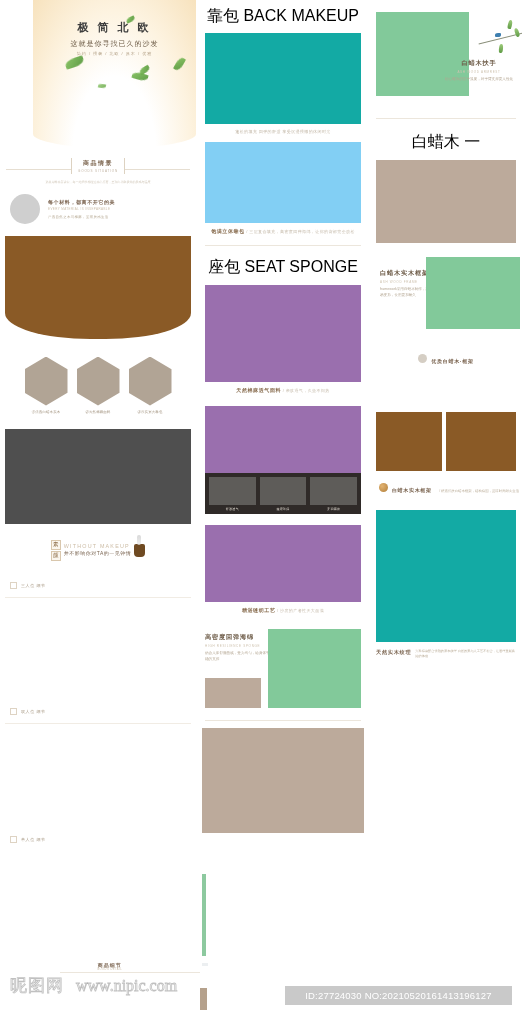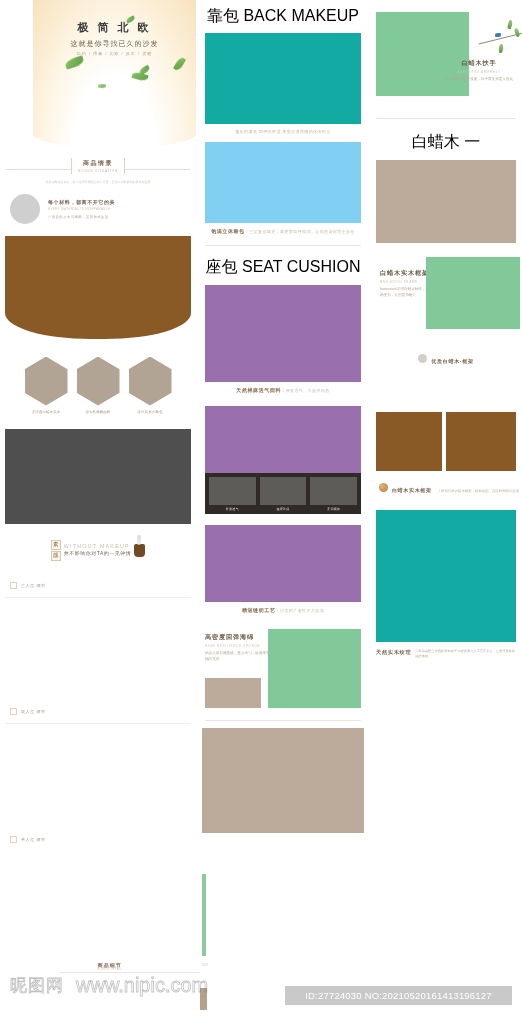--- a/index.html
+++ b/index.html
@@ -173,21 +173,21 @@
   .vbar2 { position:absolute; left:202px; top:963px; width:6px; height:3px; background:#eceff1; }
   .bbrown { position:absolute; left:200px; top:988px; width:7px; height:22px; background:#b5a18c; }
 
   
   .wm {
     position:absolute; left:10px; top:974px; display:flex; align-items:center; gap:12px;
     color:rgba(150,150,150,.55); font-size:18px; letter-spacing:0px;
     -webkit-text-stroke: .6px rgba(120,120,120,.45);
   }
   .wm .glyphs { font-size:17px; letter-spacing:1px; color:transparent; -webkit-text-stroke:.8px rgba(130,130,130,.5); }
-  .wm .url { font-size:20px; color:transparent; -webkit-text-stroke:.8px rgba(130,130,130,.5); }
+  .wm .url { font-size:16px; color:transparent;font-family:Liberation Serif, serif; -webkit-text-stroke:.8px rgba(130,130,130,.5); }
   .idbar {
     position:absolute; left:285px; top:986px; width:227px; height:19px;
     background:#c9c9c9; color:#ffffff; font-size:9.5px;
     display:flex; align-items:center; justify-content:center; letter-spacing:.2px;
   }
   .footcap { position:absolute; left:97px; top:962px; text-align:center; }
   .footcap .a { font-size:5px; font-weight:bold; color:#7d6753; letter-spacing:1px; }
   .footcap .b { font-size:2.6px; color:#c8bba8; letter-spacing:.5px; }
   .footrule { position:absolute; left:60px; top:972px; width:140px; height:1px; background:#ece6dc; }
 </style>
@@ -288,21 +288,21 @@
     <div style="margin:8px 9px 0;height:81px;" class="img blue"></div>
     <div class="cap-under">
       <b>饱满立体靠包</b>
       <span>/ 三层复合填充，高密度回弹海绵，让你的背部完全放松</span>
     </div>
 
     <div style="margin:11px 9px 0;" class="hr-thin"></div>
 
     <div style="margin-top:11px;text-align:center;">
       <span class="label-cn">座包</span>
-      <span class="label-en">SEAT CUSHION</span>
+      <span class="label-en">SEAT SPONGE</span>
     </div>
     <div style="margin:7px 9px 0;height:97px;" class="img purple"></div>
     <div class="cap-under">
       <b>天然棉麻透气面料</b>
       <span>/ 亲肤透气，久坐不闷热</span>
     </div>
 
     <div style="margin:13px 9px 0;">
       <div class="img purple" style="height:67px;"></div>
       <div class="thumb-bar">

